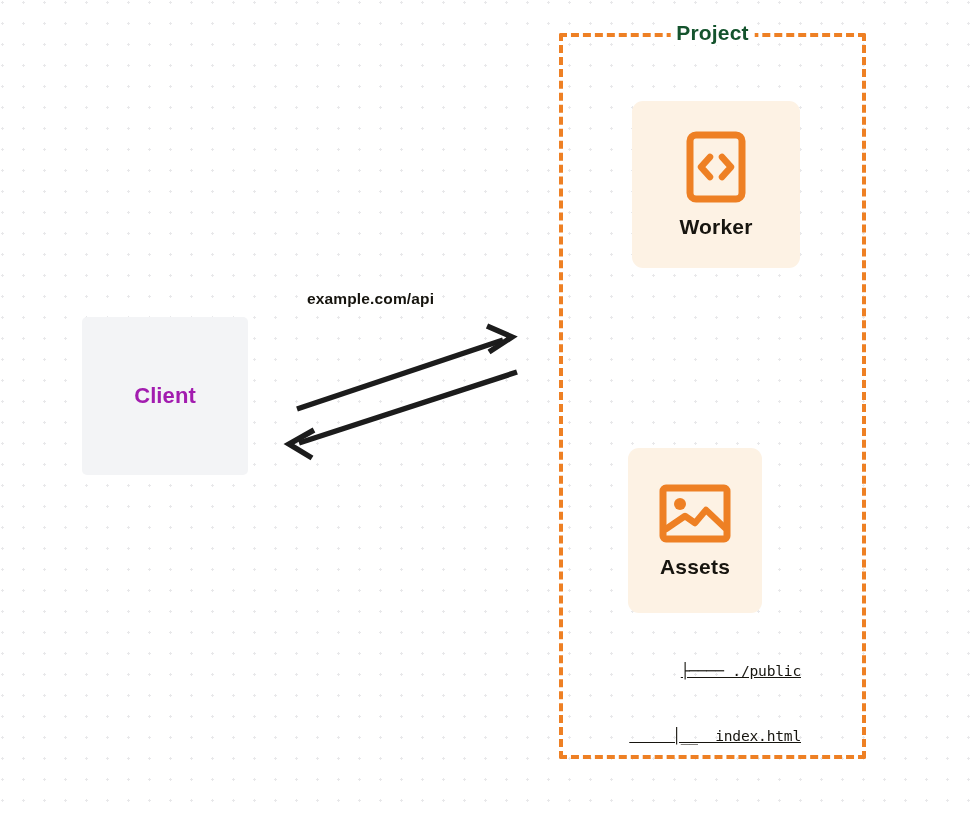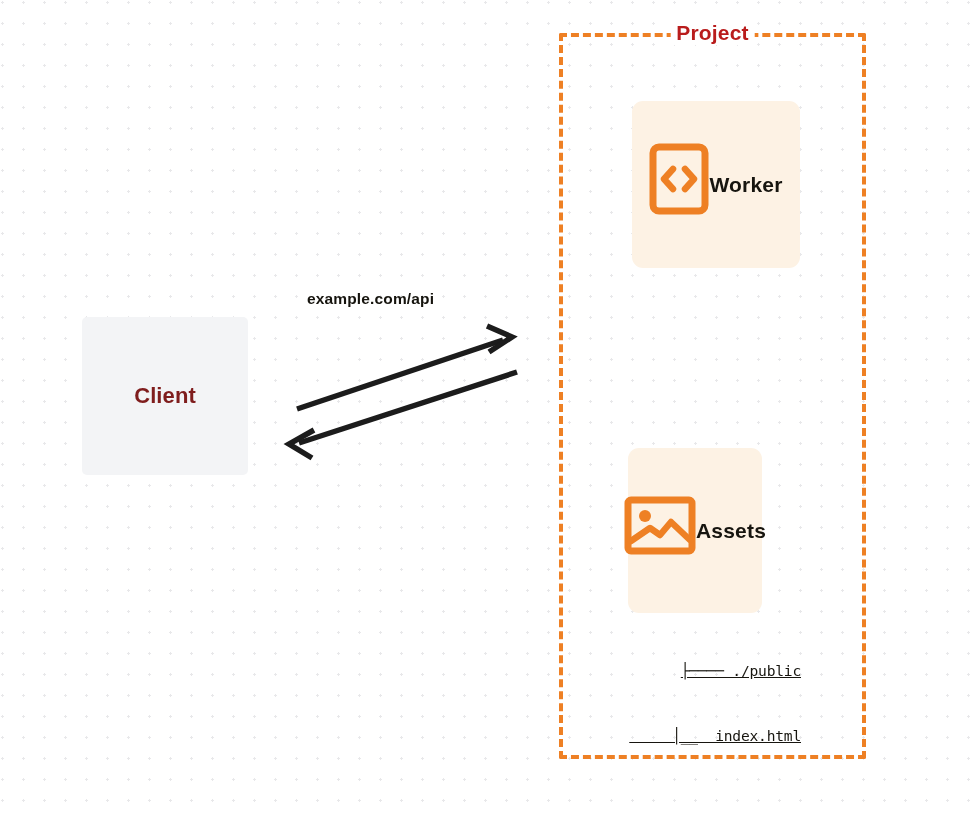--- a/index.html
+++ b/index.html
@@ -34,21 +34,21 @@
     height: 158px;
     background: #f3f4f6;
     border-radius: 5px;
     display: flex;
     align-items: center;
     justify-content: center;
   }
   #client-node .node-label {
     font-size: 22px;
     font-weight: bold;
-    color: #7f1d1d;
+    color: #a21caf;
     letter-spacing: 0.1px;
   }
 
   
   #arrows-layer {
     position: absolute;
     left: 0;
     top: 0;
     width: 980px;
     height: 818px;
@@ -79,32 +79,32 @@
   }
   #project-title {
     position: absolute;
     left: 50%;
     top: -16px;
     transform: translateX(-50%);
     background: #ffffff;
     padding: 0 6px;
     font-size: 21px;
     font-weight: bold;
-    color: #b91c1c;
+    color: #14532d;
     white-space: nowrap;
     letter-spacing: 0.2px;
   }
 
   
   .service-card {
     position: absolute;
     background: #fdf2e4;
     border-radius: 11px;
     display: flex;
-    flex-direction: row;
+    flex-direction: column;
     align-items: center;
     justify-content: center;
   }
   #worker-card {
     left: 632px;
     top: 101px;
     width: 168px;
     height: 167px;
   }
   #assets-card {

